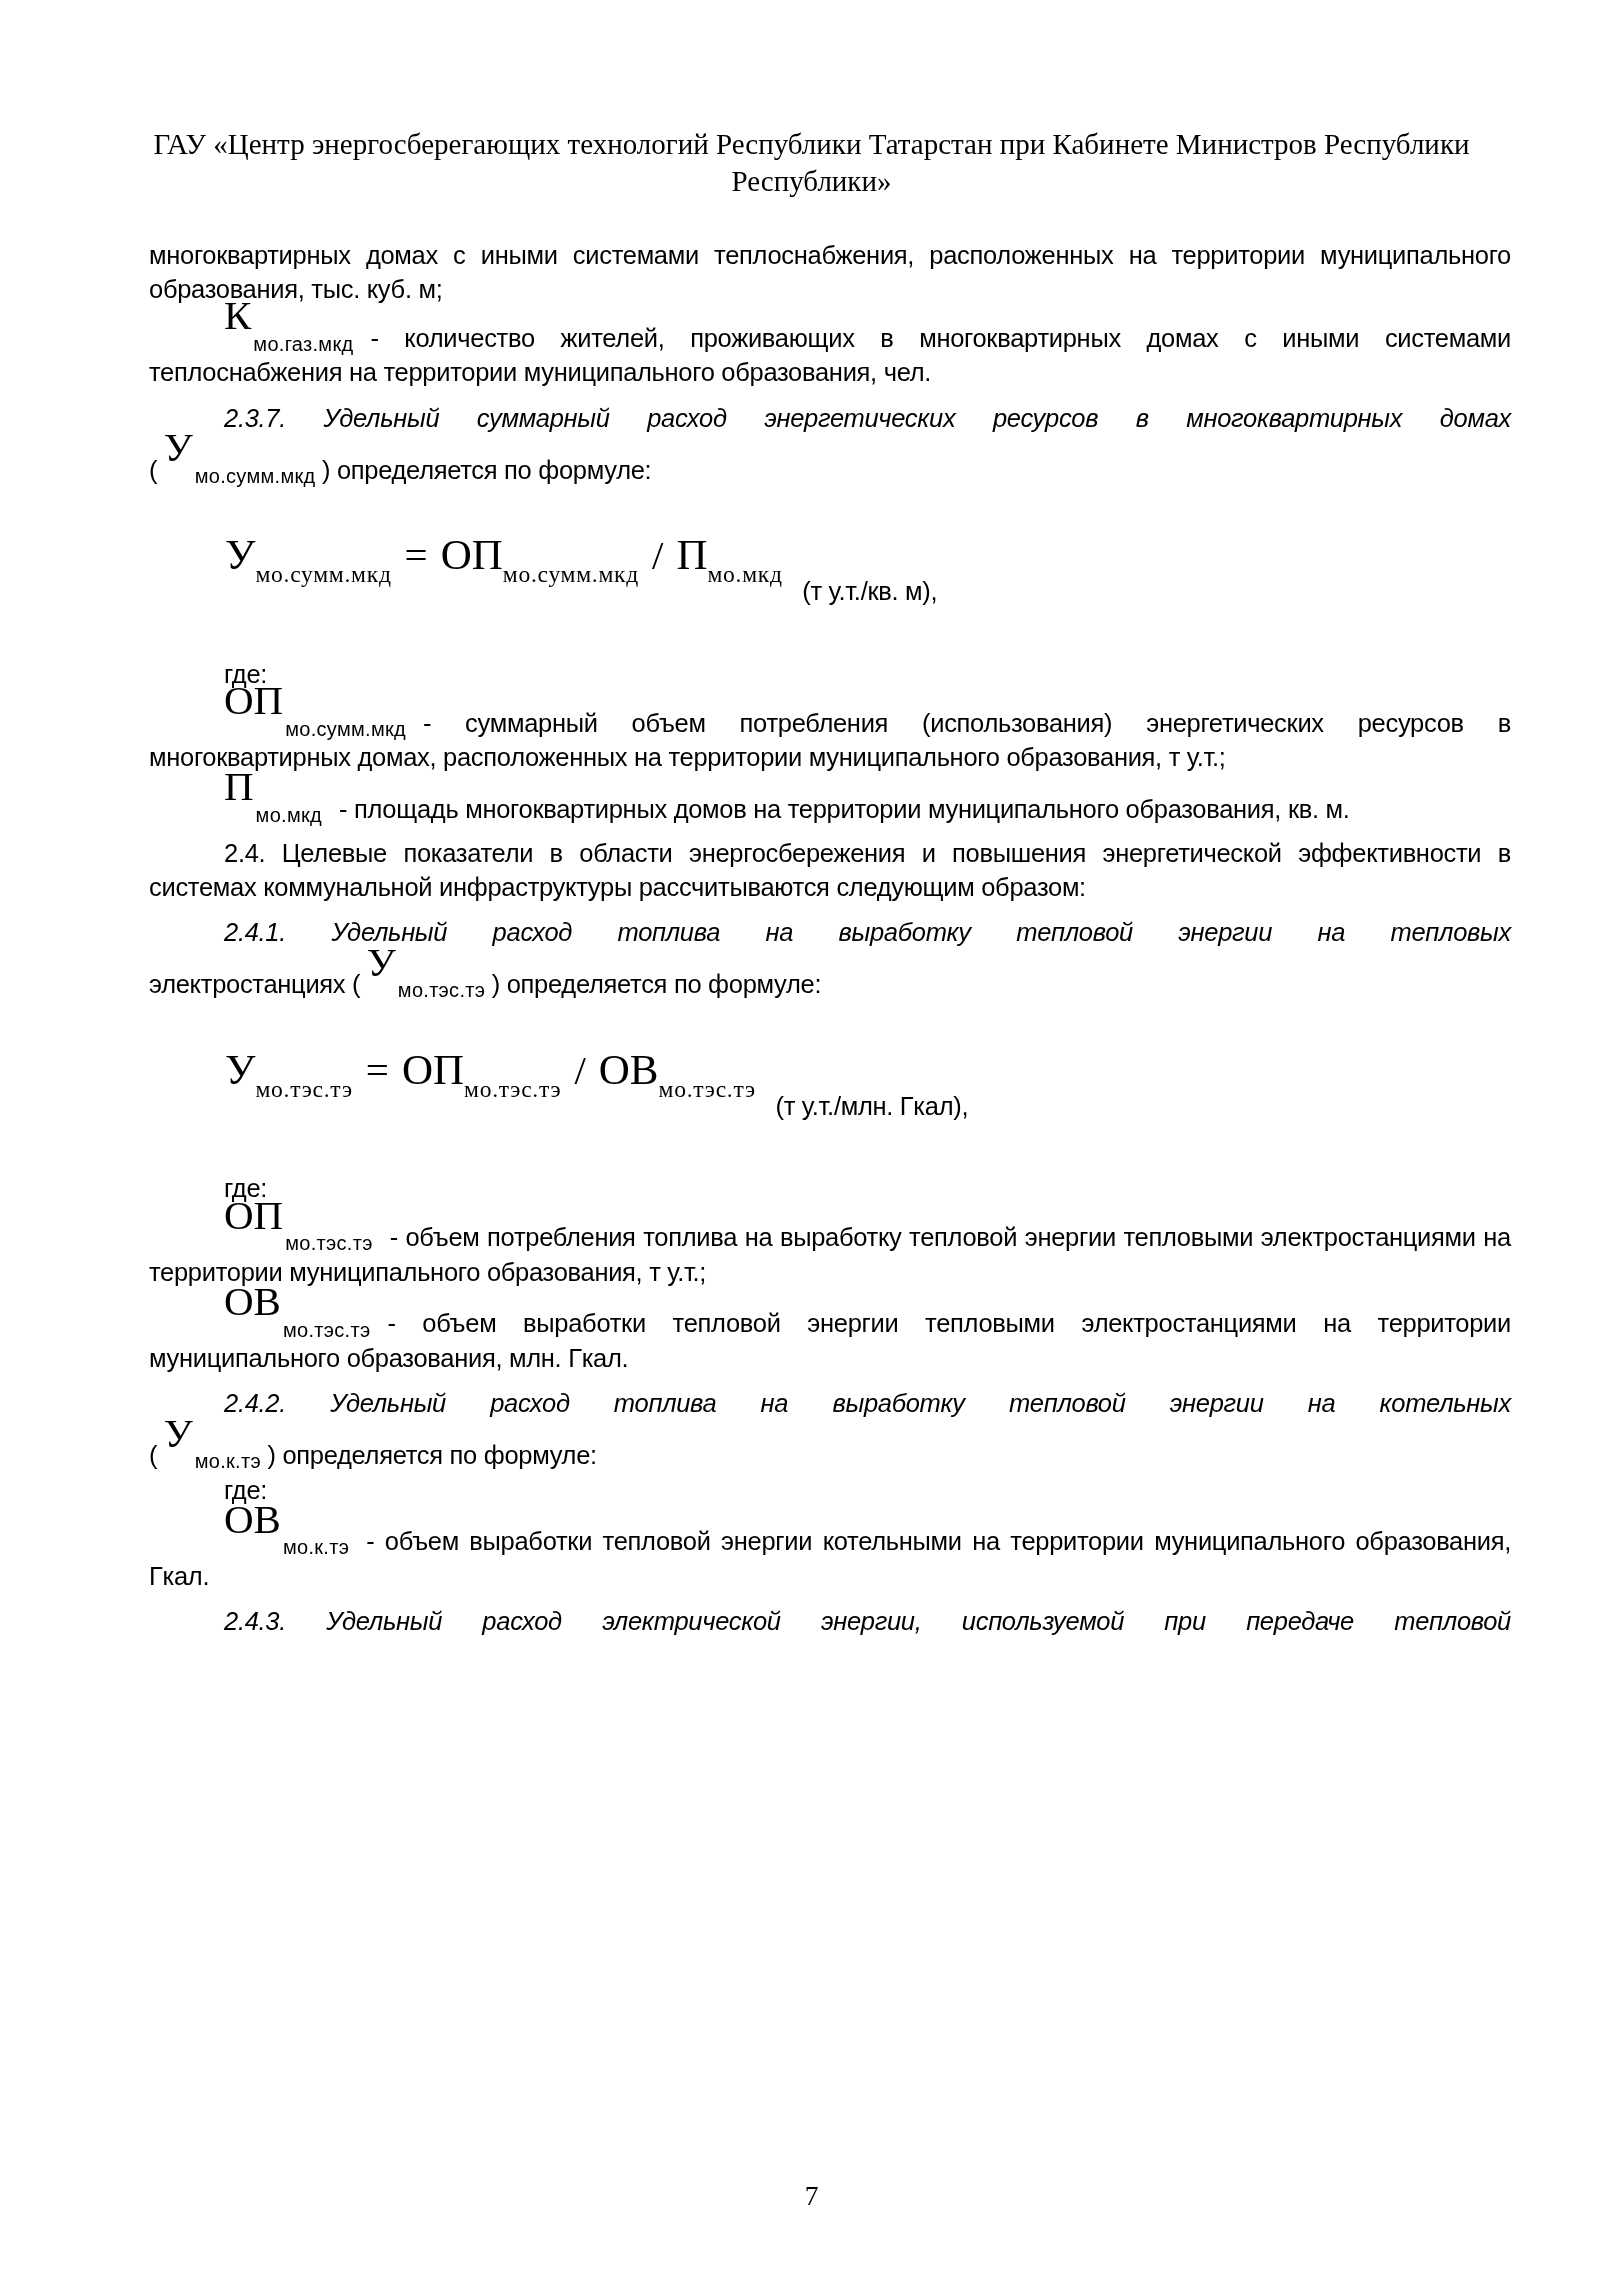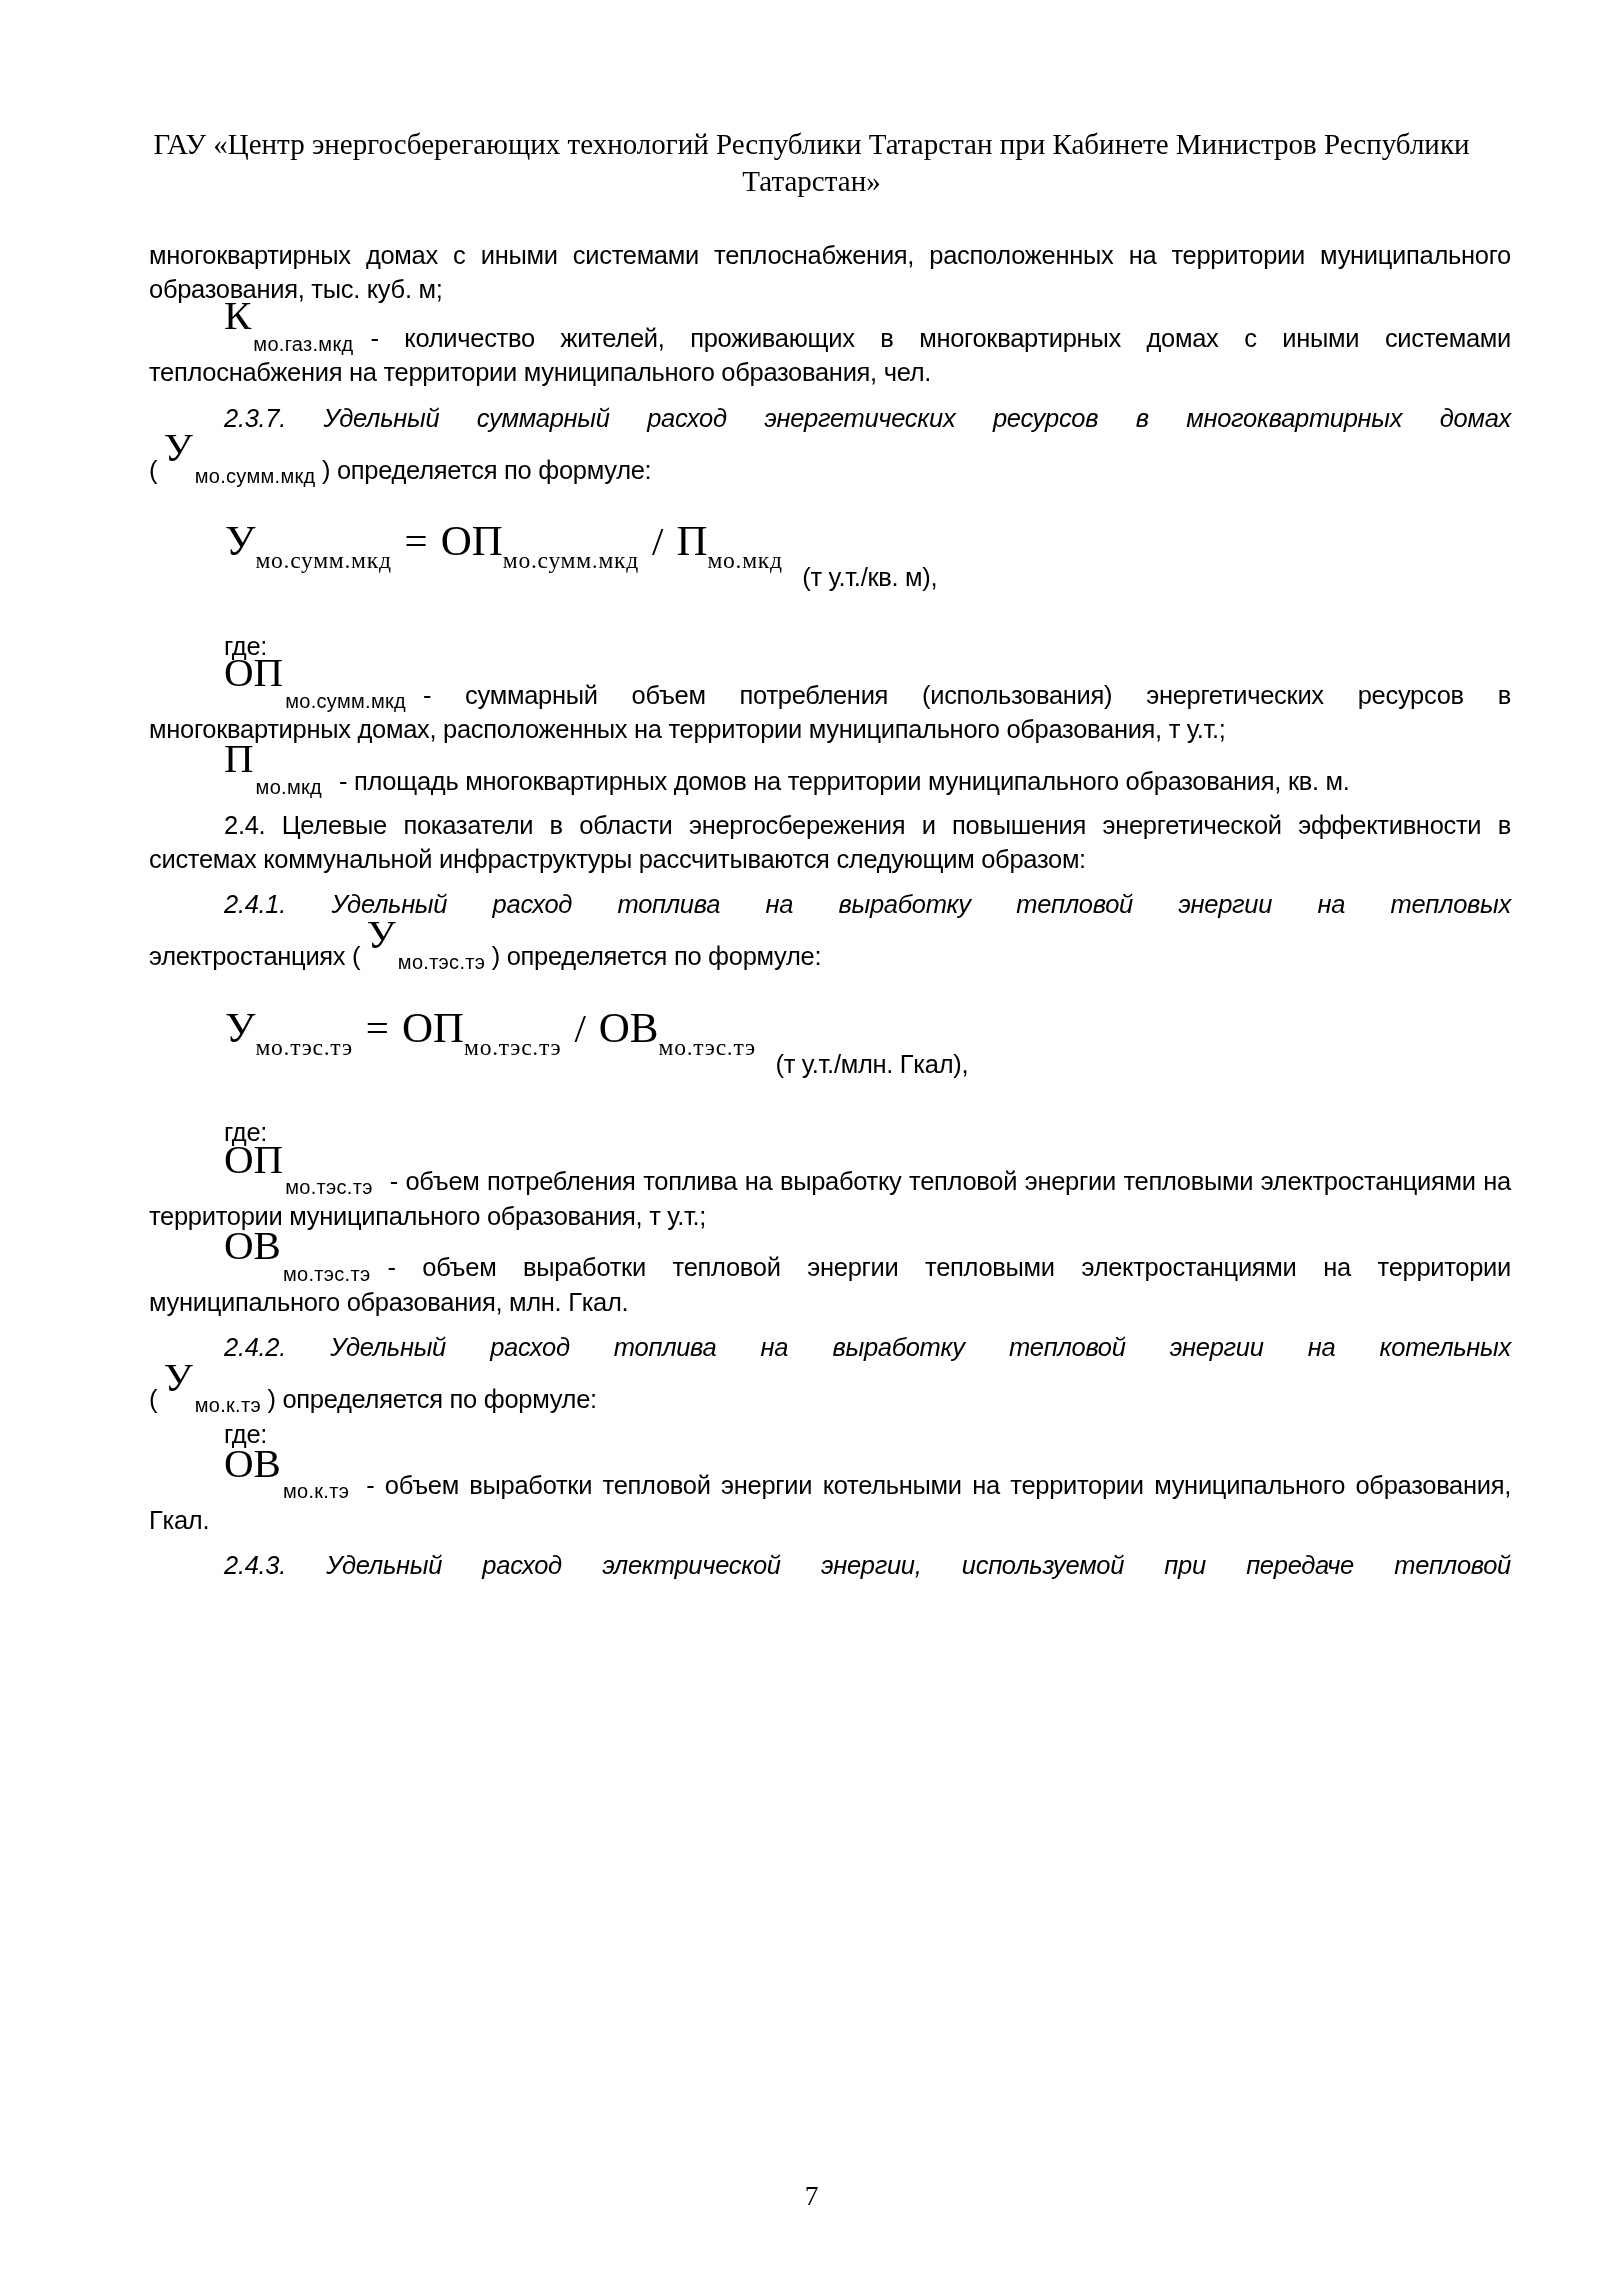--- a/index.html
+++ b/index.html
@@ -61,21 +61,21 @@
     margin-left: 2px;
   }
   .isym { margin-right: 17px; }
   .lead .isym { margin-right: 6.5px; margin-left: 6.5px; }
   
   .formula {
     padding-left: 76px;
     margin-top: 30px;
     margin-bottom: 27.5px;
     white-space: nowrap;
-    line-height: 47px;
+    line-height: 76px;
     letter-spacing: 0;
   }
   .fm {
     font-family: "Liberation Serif", serif;
     font-size: 43px;
   }
   .fs {
     font-family: "Liberation Serif", serif;
     font-size: 23.6px;
     vertical-align: -13px;
@@ -113,21 +113,21 @@
   }
 </style>
 </head>
 <body>
 
 <div class="page">
   <div class="content">
 
     <div class="doc-header">
       <div>ГАУ «Центр энергосберегающих технологий Республики Татарстан при Кабинете Министров Республики</div>
-      <div>Татарстан»</div>
+      <div>Республики»</div>
     </div>
 
     <p class="j mt-intro">многоквартирных домах с иными системами теплоснабжения, расположенных на территории муниципального образования, тыс. куб. м;</p>
 
     <p class="j ind mt-sm"><span class="isym"><span class="im">К</span><span class="is">мо.газ.мкд</span></span><span>- количество жителей, проживающих в многоквартирных домах с иными системами теплоснабжения на территории муниципального образования, чел.</span></p>
 
     <p class="jl ind mt-md">2.3.7. Удельный суммарный расход энергетических ресурсов в многоквартирных домах</p>
 
     <p class="lead mt-md"><span>(</span><span class="isym"><span class="im">У</span><span class="is">мо.сумм.мкд</span></span><span>) определяется по формуле:</span></p>
 

